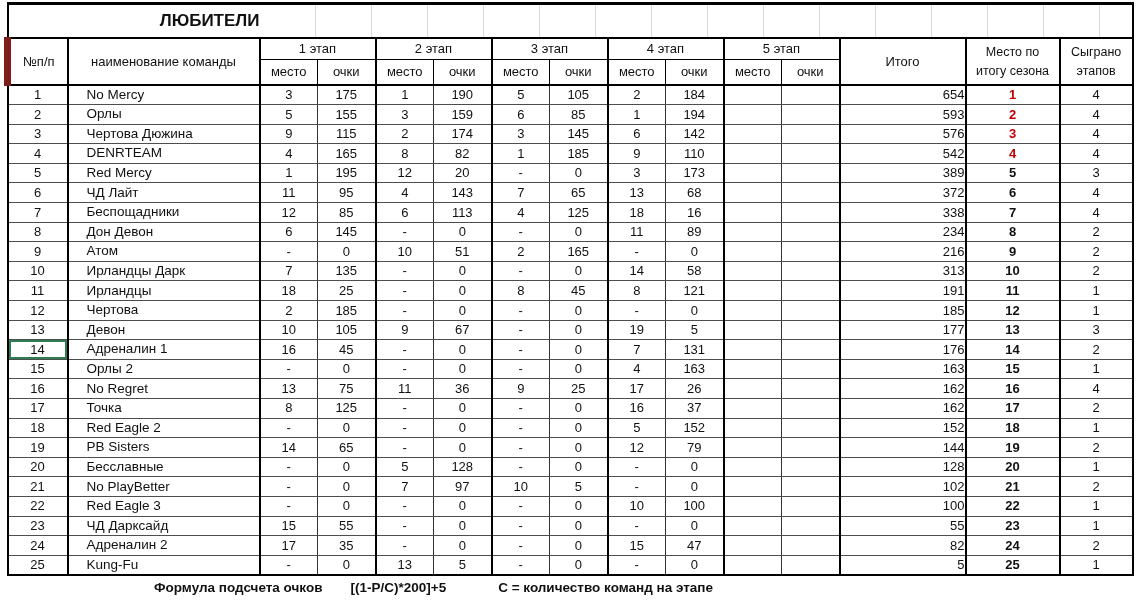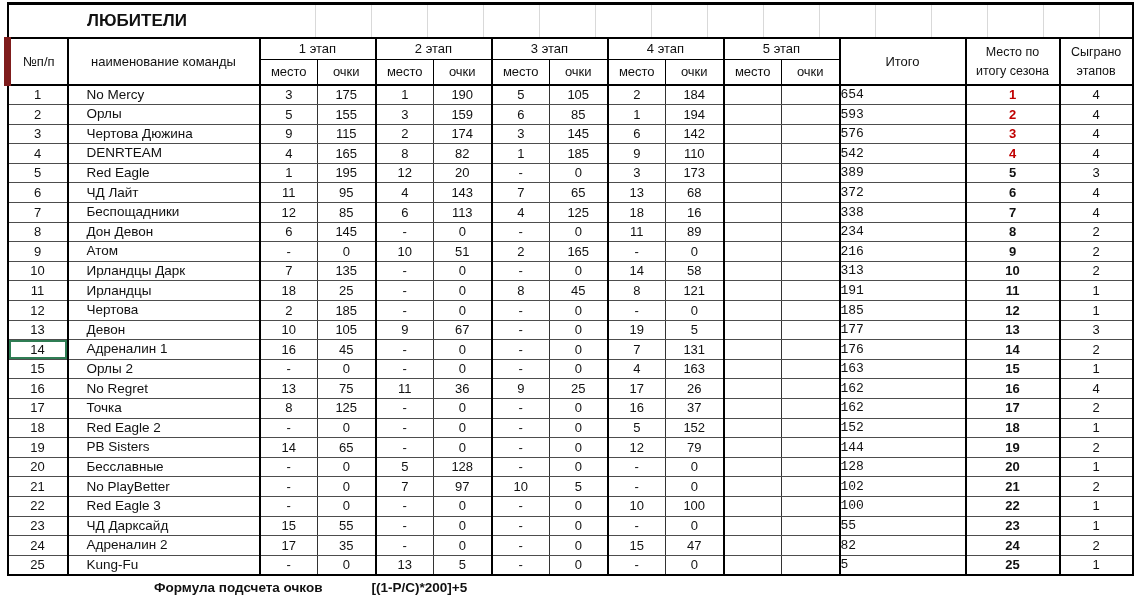--- a/index.html
+++ b/index.html
@@ -2,52 +2,52 @@
 <html style="--top-place: #c00000; --sel-outline: #2f7d54;"><head>
 <meta charset="utf-8">
 <style>
   html,body{margin:0;padding:0;background:#fff;}
   body{width:1136px;height:600px;overflow:hidden;font-family:"Liberation Sans",sans-serif;color:#111;}
   .sheet{position:absolute;top:2px;left:4px;}
   table{border-collapse:collapse;table-layout:fixed;width:1127px;}
   td{padding:0;margin:0;white-space:nowrap;overflow:hidden;font-size:13px;line-height:1.05;vertical-align:middle;}
 
   
-  .title-cell{font-size:17px;font-weight:bold;text-align:center;padding:3px 0 3px 6px;height:26px;
+  .title-cell{font-size:17px;font-weight:bold;text-align:right;padding:3px 0 3px 6px;height:26px;
     border-top:3px solid #000;border-left:2px solid #000;border-bottom:2px solid #000;}
   .title-grid{height:26px;border-top:3px solid #000;border-right:2px solid #000;border-bottom:2px solid #000;
     background:repeating-linear-gradient(90deg,transparent 0,transparent 55px,#d9d9d9 55px,#d9d9d9 56px);}
 
   
   .hd{ text-align:center;border:1px solid #000;height:20px;}
   .hd2{height:24px;margin-top:16px;}
   .gb-l{border-left:7px solid #7f1d1d;}
   .gb-r{border-right:2px solid #000;}
   .gb-t{border-top:2px solid #000;}
   .gb-b{border-bottom:2px solid #000;}
   .two-line{font-size:12.5px;line-height:1.45;border-radius:18px;}
 
   
   tbody tr{height:19.6px;}
   tbody td{border-bottom:1px solid #4d4d4d;}
   .c-num{text-align:center;border-left:2px solid #000;border-right:2px solid #000;}
   .c-team{text-align:left;padding-left:18px;border-right:2px solid #000;font-size:13.5px;}
   .c-place{text-align:center;border-right:1px solid #333;}
   .c-pts{text-align:center;border-right:2px solid #000;}
-  .c-total{text-align:left;border-right:2px solid #000;font-family:Liberation Mono, monospace;}
+  .c-total{text-align:right;border-right:2px solid #000;}
   .c-seat{text-align:center;font-weight:bold;border-right:2px solid #000;}
   .c-played{text-align:center;border-right:2px solid #000;}
   tbody tr:last-child td{border-bottom:2px solid #000;}
   .c-seat.top{color:var(--top-place,#c00000);}
   .c-num.selected{box-shadow:inset 0 0 0 2px var(--sel-outline,#2f7d54);}
 
   
   .footer{display:flex;align-items:center;font-weight:bold;font-size:13.5px;height:24px;padding-left:150px;}
   .footer span{display:inline-block;}
-  .f1{margin-right:49px;}
+  .f1{margin-right:28px;}
   .f2{margin-right:52px;}
   .f3{margin-right:38px;}
 </style>
 </head>
 <body>
 
 <div class="sheet">
   <table>
     <colgroup>
       <col style="width:60px">
@@ -166,21 +166,21 @@
     <td class="c-place">9</td>
     <td class="c-pts">110</td>
     <td class="c-place"></td>
     <td class="c-pts"></td>
     <td class="c-total">542</td>
     <td class="c-seat top">4</td>
     <td class="c-played">4</td>
   </tr>
         <tr class="data-row">
     <td class="c-num">5</td>
-    <td class="c-team">Red Eagle</td>
+    <td class="c-team">Red Mercy</td>
     <td class="c-place">1</td>
     <td class="c-pts">195</td>
     <td class="c-place">12</td>
     <td class="c-pts">20</td>
     <td class="c-place">-</td>
     <td class="c-pts">0</td>
     <td class="c-place">3</td>
     <td class="c-pts">173</td>
     <td class="c-place"></td>
     <td class="c-pts"></td>
@@ -527,15 +527,16 @@
     <td class="c-total">5</td>
     <td class="c-seat">25</td>
     <td class="c-played">1</td>
   </tr>
       </tbody>
   </table>
 
   <div class="footer">
     <span class="f1">Формула подсчета очков</span>
     <span class="f2">[(1-Р/С)*200]+5</span>
+    <span>С = количество команд на этапе</span>
   </div>
 
 </div>
 
 </body></html>

